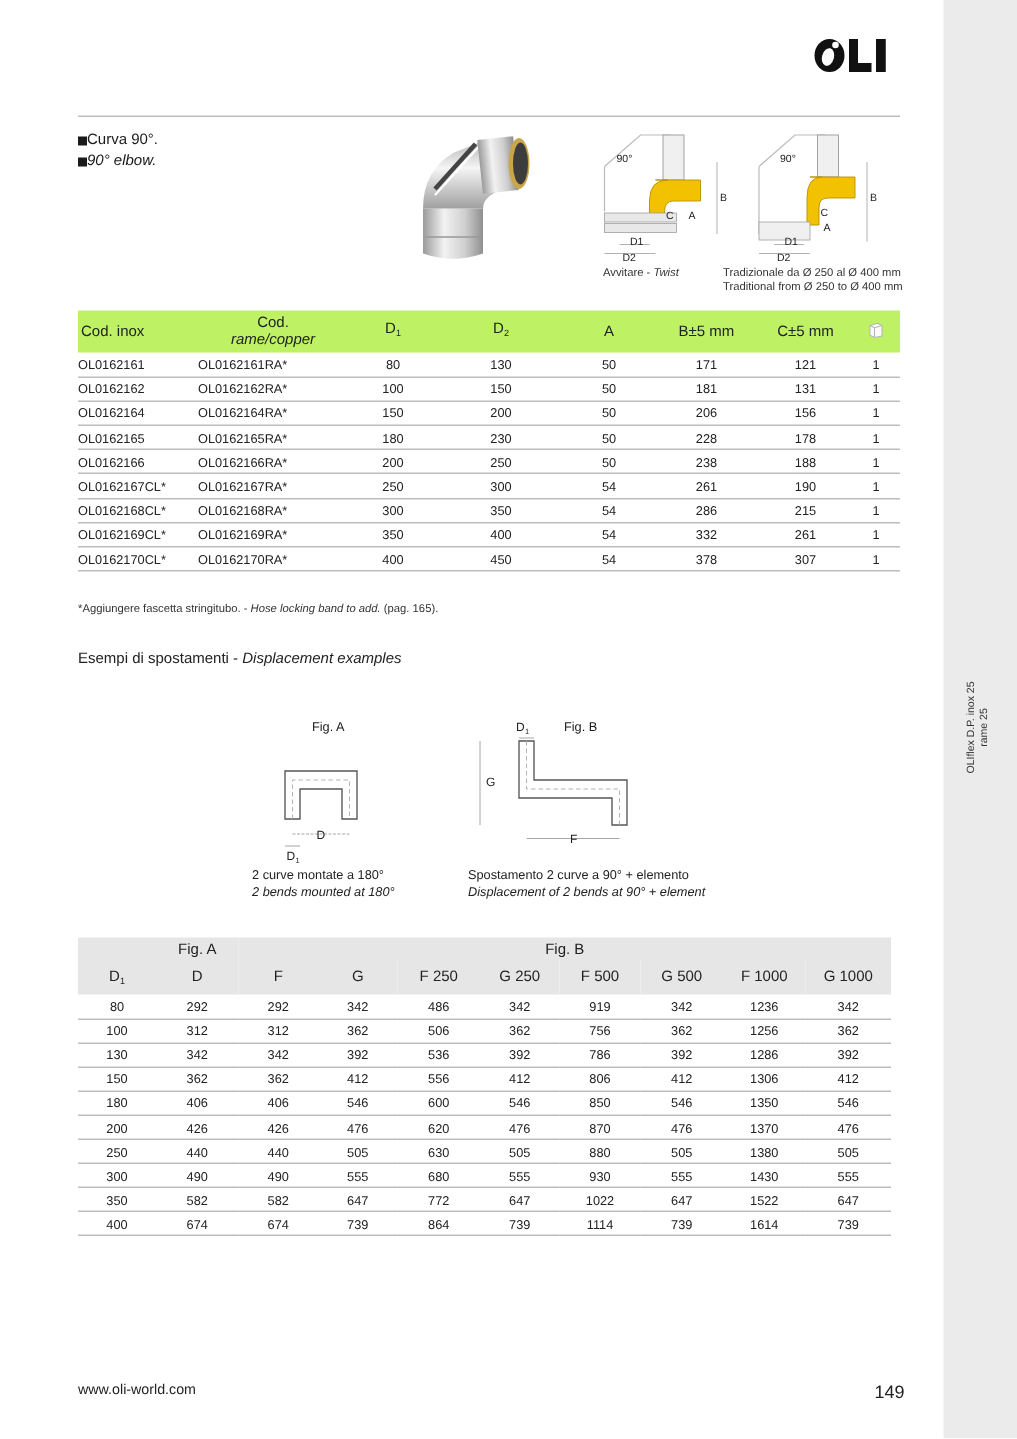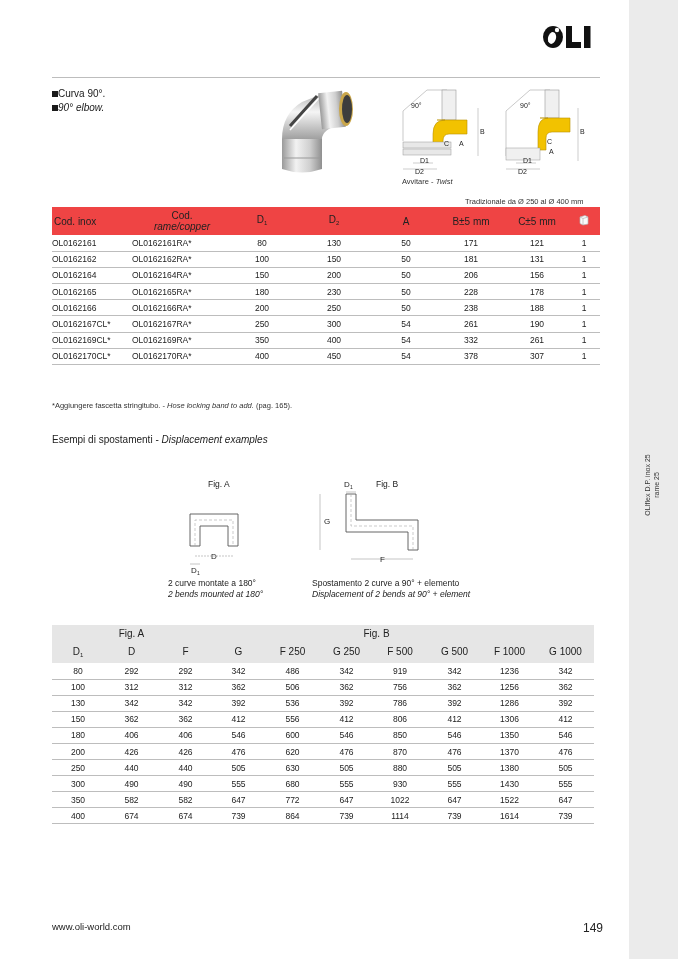--- a/index.html
+++ b/index.html
@@ -19,26 +19,26 @@
   .bullets { position: absolute; left: 52px; top: 87px; font-size: 10px; line-height: 14px; }
   .bullets .b { display: flex; align-items: center; gap: 0; }
   .bullets .sq { width: 6px; height: 6px; background: #1a1a1a; display: inline-block; }
   .bullets .it { font-style: italic; }
 
   .product-img { position: absolute; left: 272px; top: 84px; width: 90px; height: 92px; }
   .diag1 { position: absolute; left: 395px; top: 86px; width: 100px; height: 90px; }
   .diag2 { position: absolute; left: 498px; top: 86px; width: 100px; height: 90px; }
   .cap1 { position: absolute; left: 402px; top: 177px; font-size: 7.5px; color: #333; }
   .cap1 .it { font-style: italic; }
-  .cap2 { position: absolute; left: 465px; top: 177px; font-size: 7.5px; line-height: 9px; color: #333; margin-top: 20px; }
+  .cap2 { position: absolute; left: 482px; top: 177px; font-size: 7.5px; line-height: 9px; color: #333; }
   .cap2 .it { }
 
   table { border-collapse: collapse; }
   .t1 { position: absolute; left: 52px; top: 207px; width: 548px; font-size: 8.5px; }
-  .t1 th { background: #ef4444; font-weight: normal; font-size: 10px; height: 28px; color: #222; line-height: 11px; }
+  .t1 th { background: #bef264; font-weight: normal; font-size: 10px; height: 28px; color: #222; line-height: 11px; }
   .t1 td { height: 16.2px; border-bottom: 1px solid #bdbdbd; text-align: center; color: #222; }
   .t1 td.l, .t1 th.l { text-align: left; padding-left: 0; }
   .t1 th.l { padding-left: 2px; }
   .t1 td.l { padding-left: 0; }
   .t1 .it { font-style: italic; }
   sub { font-size: 6px; vertical-align: -2px; }
 
   .footnote { position: absolute; left: 52px; top: 401px; font-size: 7.5px; color: #333; }
   .footnote .it { font-style: italic; }
 
@@ -245,20 +245,30 @@
         <td>1</td>
       </tr>
       <tr>
         <td class="l">OL0162167CL*</td>
         <td class="l">OL0162167RA*</td>
         <td>250</td>
         <td>300</td>
         <td>54</td>
         <td>261</td>
         <td>190</td>
+        <td>1</td>
+      </tr>
+      <tr>
+        <td class="l">OL0162168CL*</td>
+        <td class="l">OL0162168RA*</td>
+        <td>300</td>
+        <td>350</td>
+        <td>54</td>
+        <td>286</td>
+        <td>215</td>
         <td>1</td>
       </tr>
       <tr>
         <td class="l">OL0162169CL*</td>
         <td class="l">OL0162169RA*</td>
         <td>350</td>
         <td>400</td>
         <td>54</td>
         <td>332</td>
         <td>261</td>

